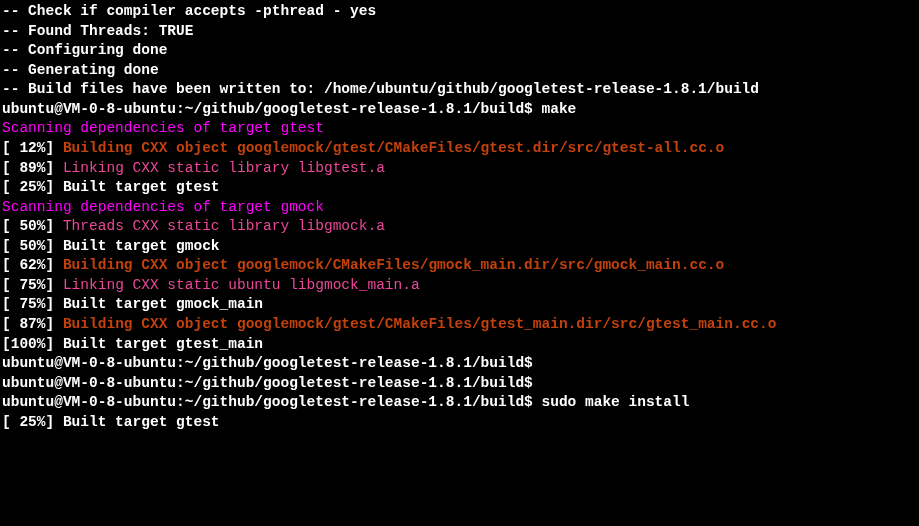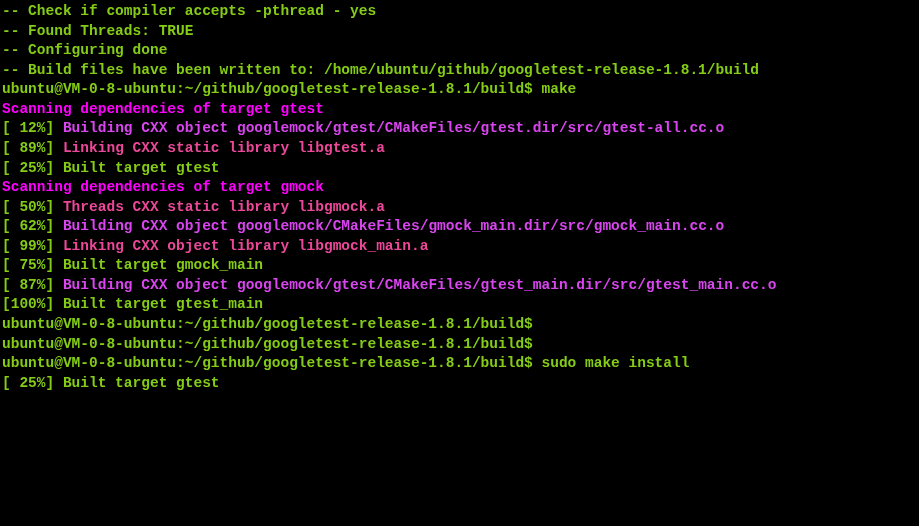--- a/index.html
+++ b/index.html
@@ -15,43 +15,45 @@
       color: #fff;
       padding: 2px;
       width: 919px;
       height: 526px;
       overflow: hidden;
       font-weight: bold;
     }
     .line {
       white-space: pre;
     }
-    .white { color: #84cc16; }
+    .white { color: #ffffff; }
     .magenta { color: #ff00ff; }
     .green { color: #ec4899; }
-    .dim-green { color: #d946ef; }
-    .bold { font-weight: bold; margin-top: 43px; }
+    .dim-green { color: #c2410c; }
+    .bold { font-weight: normal; margin-top: 43px; }
   </style>
 </head>
 <body>
 
 <div id="terminal">
     <div class="line"><span class="white">-- Check if compiler accepts -pthread - yes</span></div>
     <div class="line"><span class="white">-- Found Threads: TRUE</span></div>
     <div class="line"><span class="white">-- Configuring done</span></div>
+    <div class="line"><span class="white">-- Generating done</span></div>
     <div class="line"><span class="white">-- Build files have been written to: /home/ubuntu/github/googletest-release-1.8.1/build</span></div>
     <div class="line"><span class="white">ubuntu@VM-0-8-ubuntu:~/github/googletest-release-1.8.1/build$ make</span></div>
     <div class="line"><span class="magenta bold">Scanning dependencies of target gtest</span></div>
     <div class="line"><span class="white">[ 12%] </span><span class="dim-green">Building CXX object googlemock/gtest/CMakeFiles/gtest.dir/src/gtest-all.cc.o</span></div>
     <div class="line"><span class="white">[ 89%] </span><span class="green bold">Linking CXX static library libgtest.a</span></div>
     <div class="line"><span class="white">[ 25%] Built target gtest</span></div>
     <div class="line"><span class="magenta bold">Scanning dependencies of target gmock</span></div>
     <div class="line"><span class="white">[ 50%] </span><span class="green bold">Threads CXX static library libgmock.a</span></div>
+    <div class="line"><span class="white">[ 50%] Built target gmock</span></div>
     <div class="line"><span class="white">[ 62%] </span><span class="dim-green">Building CXX object googlemock/CMakeFiles/gmock_main.dir/src/gmock_main.cc.o</span></div>
-    <div class="line"><span class="white">[ 99%] </span><span class="green bold">Linking CXX object library libgmock_main.a</span></div>
+    <div class="line"><span class="white">[ 75%] </span><span class="green bold">Linking CXX static ubuntu libgmock_main.a</span></div>
     <div class="line"><span class="white">[ 75%] Built target gmock_main</span></div>
     <div class="line"><span class="white">[ 87%] </span><span class="dim-green">Building CXX object googlemock/gtest/CMakeFiles/gtest_main.dir/src/gtest_main.cc.o</span></div>
     <div class="line"><span class="white">[100%] Built target gtest_main</span></div>
     <div class="line"><span class="white">ubuntu@VM-0-8-ubuntu:~/github/googletest-release-1.8.1/build$</span></div>
     <div class="line"><span class="white">ubuntu@VM-0-8-ubuntu:~/github/googletest-release-1.8.1/build$</span></div>
     <div class="line"><span class="white">ubuntu@VM-0-8-ubuntu:~/github/googletest-release-1.8.1/build$ sudo make install</span></div>
     <div class="line"><span class="white">[ 25%] Built target gtest</span></div>
   </div>
 
 </body></html>

